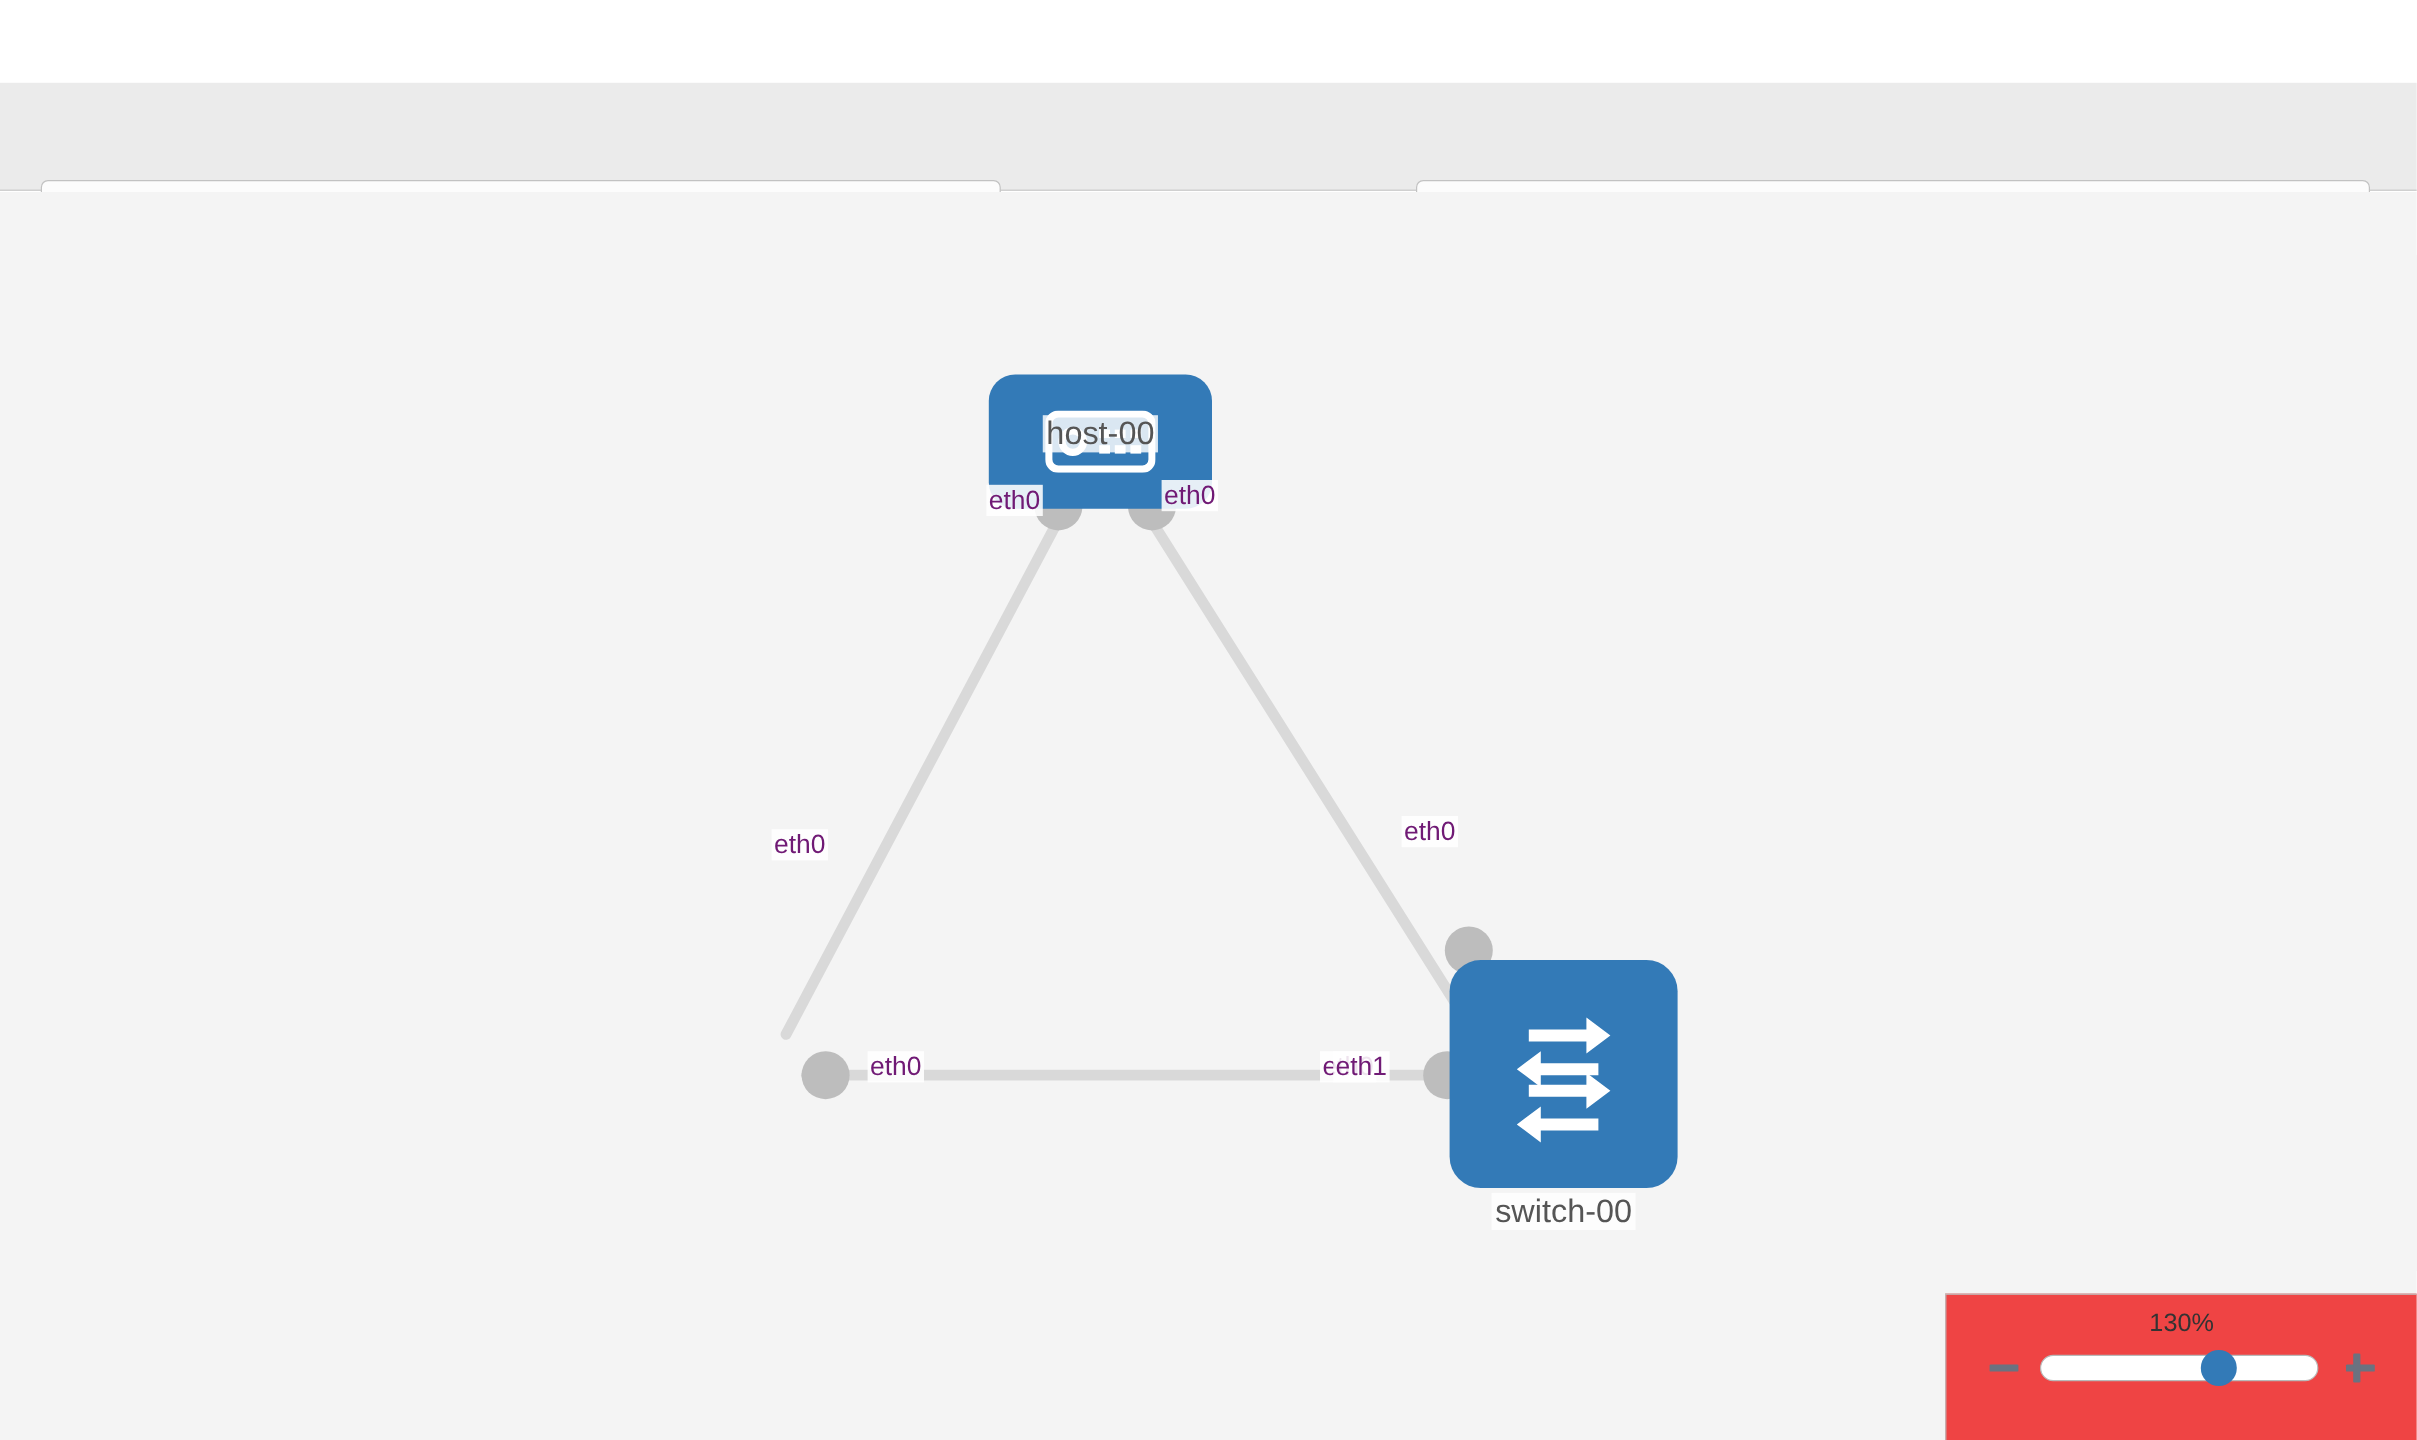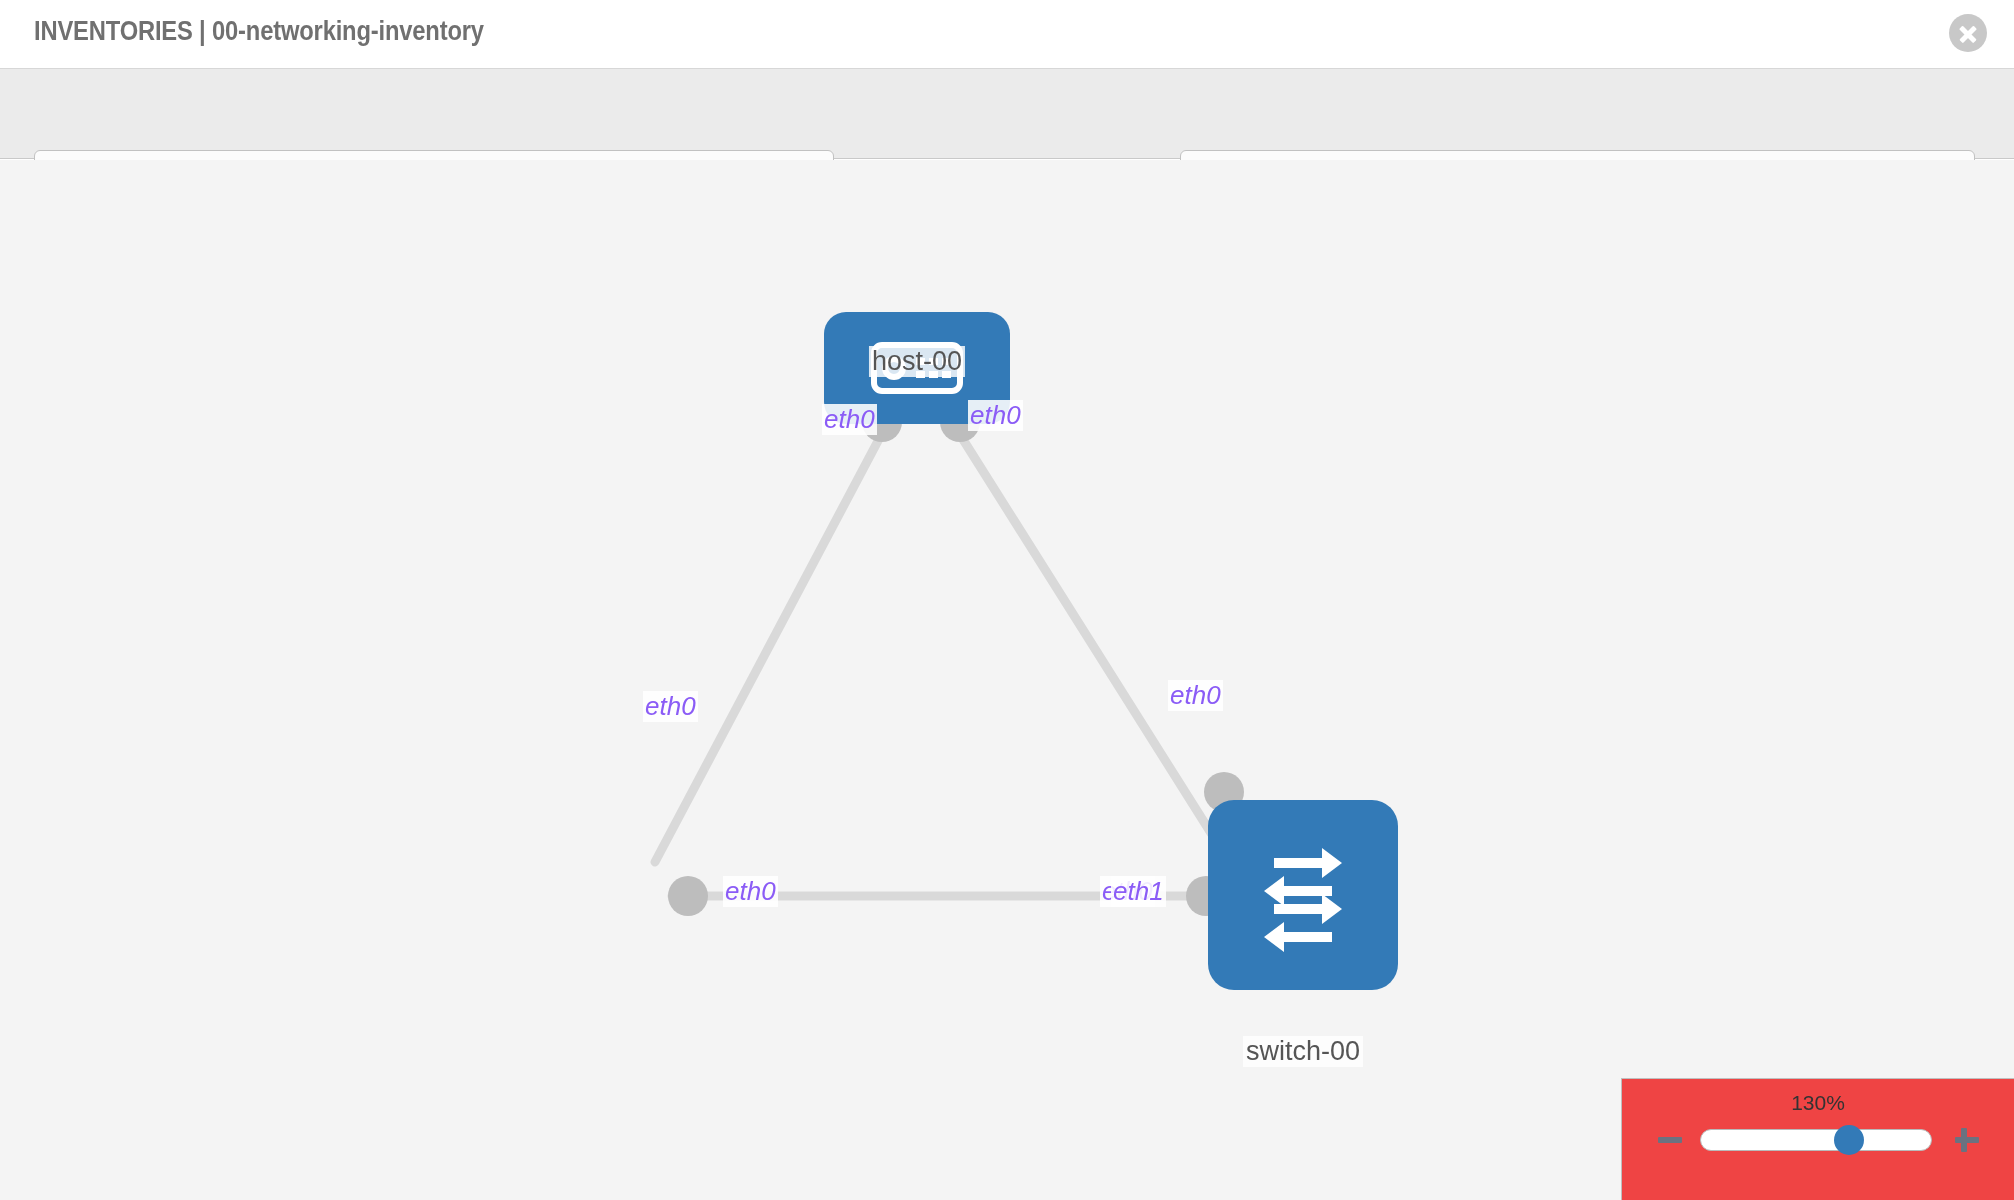--- a/index.html
+++ b/index.html
@@ -108,38 +108,37 @@
   #node-host .node-label { top: 34px; }
 
   
   #node-router { left: 496px; top: 640px; width: 192px; height: 192px; }
   #node-router .node-shape { width: 192px; height: 192px; border-radius: 50%; }
   #node-router .node-label { top: 196px; }
 
   
   #node-switch { left: 1208px; top: 640px; width: 190px; height: 190px; }
   #node-switch .node-shape { width: 190px; height: 190px; border-radius: 26px; }
-  #node-switch .node-label { top: 194px; margin-top: 42px; }
+  #node-switch .node-label { top: 194px; }
 
   
   .port {
     position: absolute;
     width: 40px; height: 40px; border-radius: 50%;
     background: #bdbdbd;
     cursor: pointer;
   }
 
   
   .link-label {
     position: absolute;
-    font-size: 26px; color: #8b5cf6;
+    font-size: 22px; color: #701a75;
     background: rgba(255,255,255,0.88);
     padding: 0 2px;
     white-space: nowrap;
-    font-style: italic;
   }
 
   
   .zoom-panel {
     position: absolute; left: 1621px; top: 1078px;
     width: 393px; height: 122px;
     background: #ef4444;
     border: 1px solid #bfbfbf;
     border-right: none; border-bottom: none;
   }
@@ -173,24 +172,20 @@
     position: absolute; top: 46px; left: 212px;
     width: 30px; height: 30px; border-radius: 50%;
     background: #337ab7; cursor: grab;
   }
 </style>
 </head>
 <body>
 
 <div id="app">
 
-  <div class="header">
-    <div class="page-title">INVENTORIES | 00-networking-inventory</div>
-    <div class="close-btn"></div>
-  </div>
 
   <div class="toolbar">
 
     <div class="select-box actions-select">
       <span class="select-label">ACTIONS</span>
       <span class="caret"></span>
     </div>
 
     <span class="tool-icon wrench-icon">
       <svg viewBox="0 0 44 44" width="44" height="44" aria-hidden="true">

